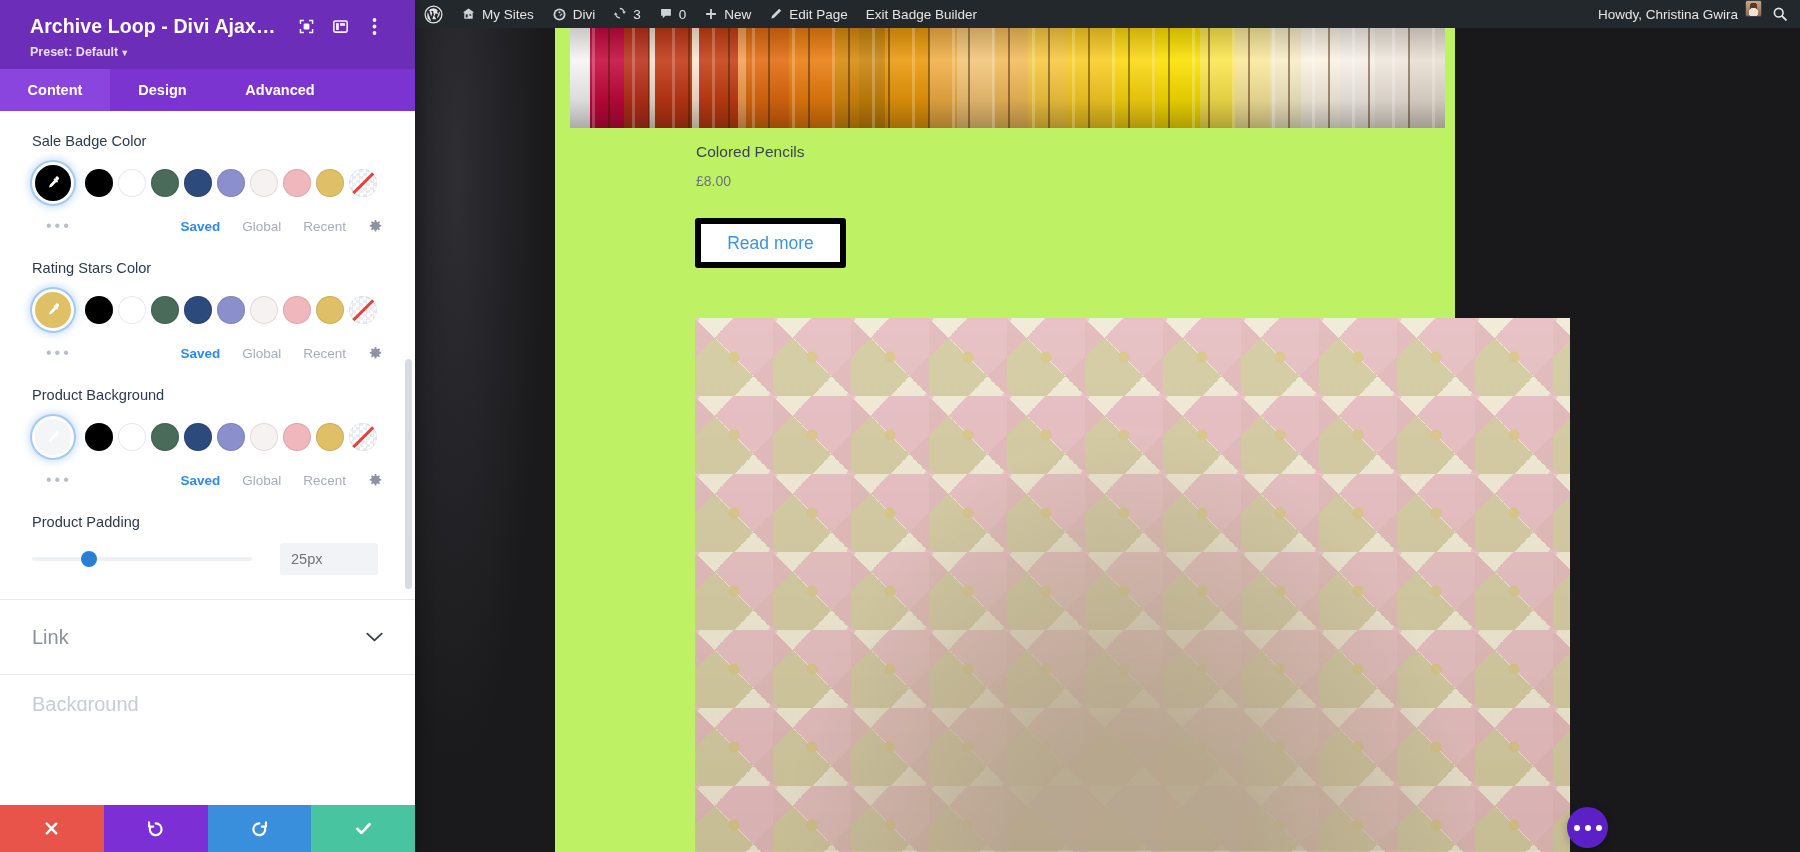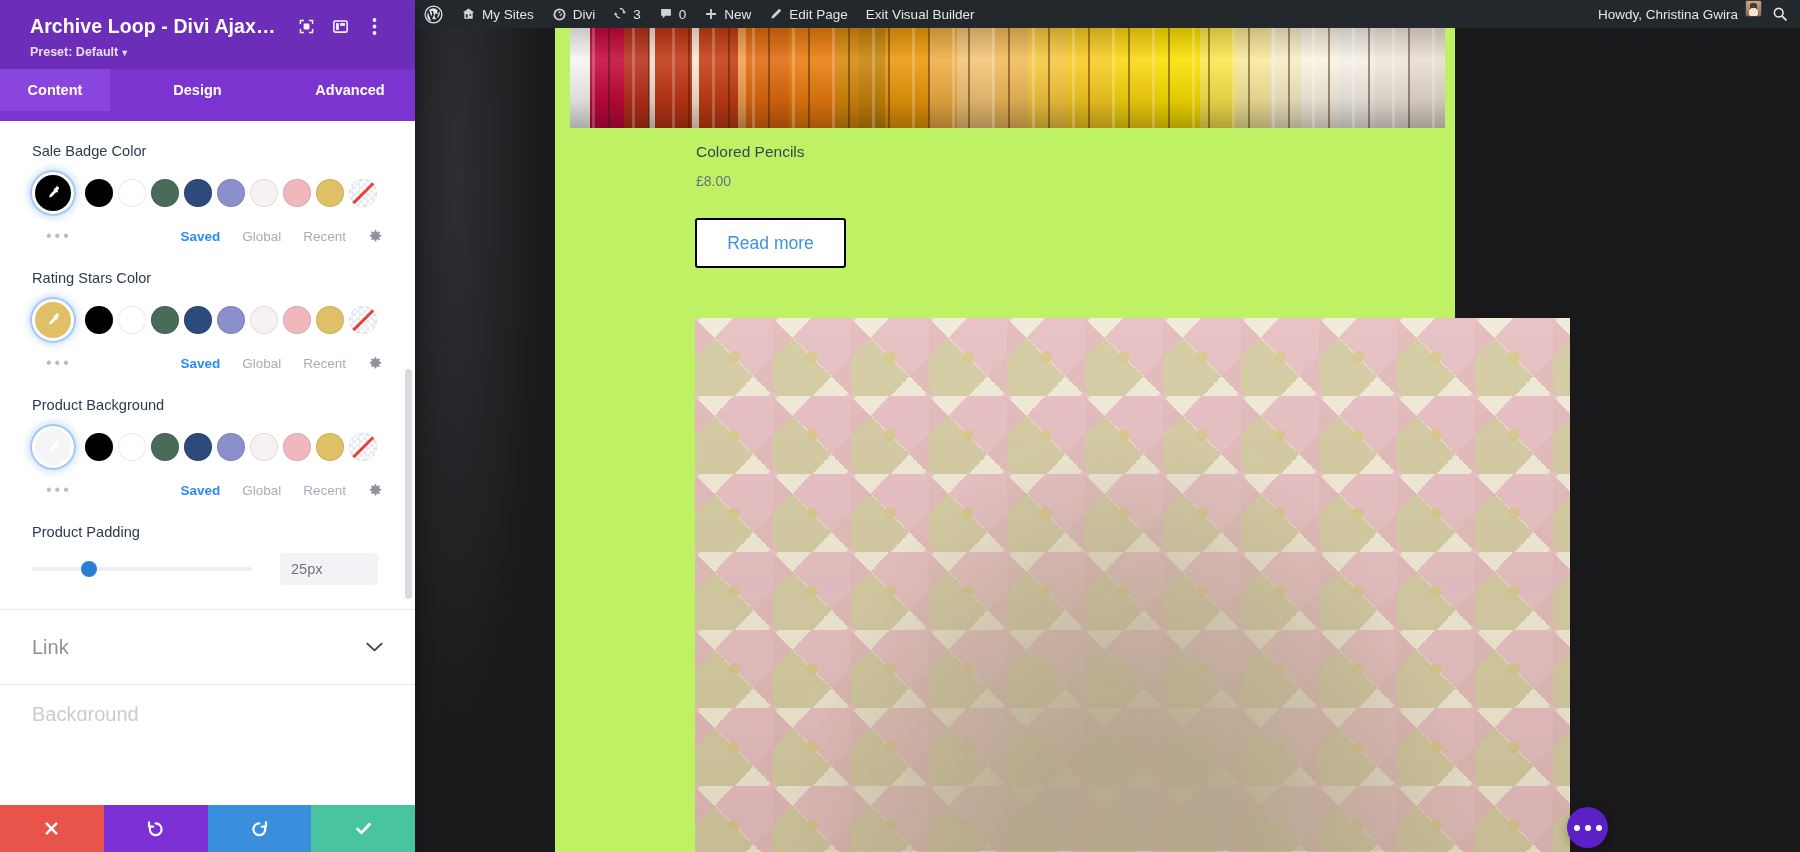--- a/index.html
+++ b/index.html
@@ -56,21 +56,21 @@
   .ph-ico{
     width:24px; height:24px; display:flex; align-items:center;
     justify-content:center; opacity:.95; color:#fff;
   }
   .ph-preset{
     margin-top:7px; font-size:12.5px; font-weight:700; color:#e8dcf7;
   }
   .ph-preset .caret{ font-size:9px; margin-left:2px; }
 
   .panel-tabs{
-    display:flex; background:#7b34d0; flex:0 0 auto; height:52px;gap:35px;
+    display:flex; background:#7b34d0; flex:0 0 auto; height:42px;
   }
   .ptab{
     display:flex; align-items:center; justify-content:center;
     color:#fff; font-size:14.5px; font-weight:700; height:42px;
   }
   .ptab.t0{ width:110px; background:#8a45df; }
   .ptab.t1{ width:105px; }
   .ptab.t2{ width:130px; }
 
   .panel-body{
@@ -250,21 +250,21 @@
     position:absolute; left:141px; top:115px;
     font-size:15.5px; color:#3b4452;
   }
   .prod-price{
     position:absolute; left:141px; top:145px;
     font-size:14px; color:#6a7280;
   }
   .read-more{
     position:absolute; left:140px; top:190px;
     width:151px; height:50px;
-    border:2px solid #000000; border-radius:3px;
+    border:6px solid #000000; border-radius:3px;
     display:flex; align-items:center; justify-content:center;
     color:#3d93e0; font-size:17.5px; background:#fff;
   }
 
   
   .pattern{
     position:absolute; left:140px; top:290px; width:875px; height:534px;
     overflow:hidden;
     background:#efe9d3;
   }
@@ -373,21 +373,21 @@
     <div class="ab-item">
       <span class="glyph">
         <svg width="14" height="14" viewBox="0 0 20 20">
           <path d="M14.6 2.6l2.8 2.8L7 15.8l-3.6.8.8-3.6z" fill="#cfd3d8"></path>
         </svg>
       </span>
       <span>Edit Page</span>
     </div>
 
     <div class="ab-item">
-      <span>Exit Visual Builder</span>
+      <span>Exit Badge Builder</span>
     </div>
 
     <div class="ab-spacer"></div>
 
     <div class="ab-right">
       <span class="ab-item" style="padding-right:0">Howdy, Christina Gwira</span>
       <span class="ab-avatar"></span>
     </div>
     <div class="ab-item ab-search">
       <span class="glyph">

